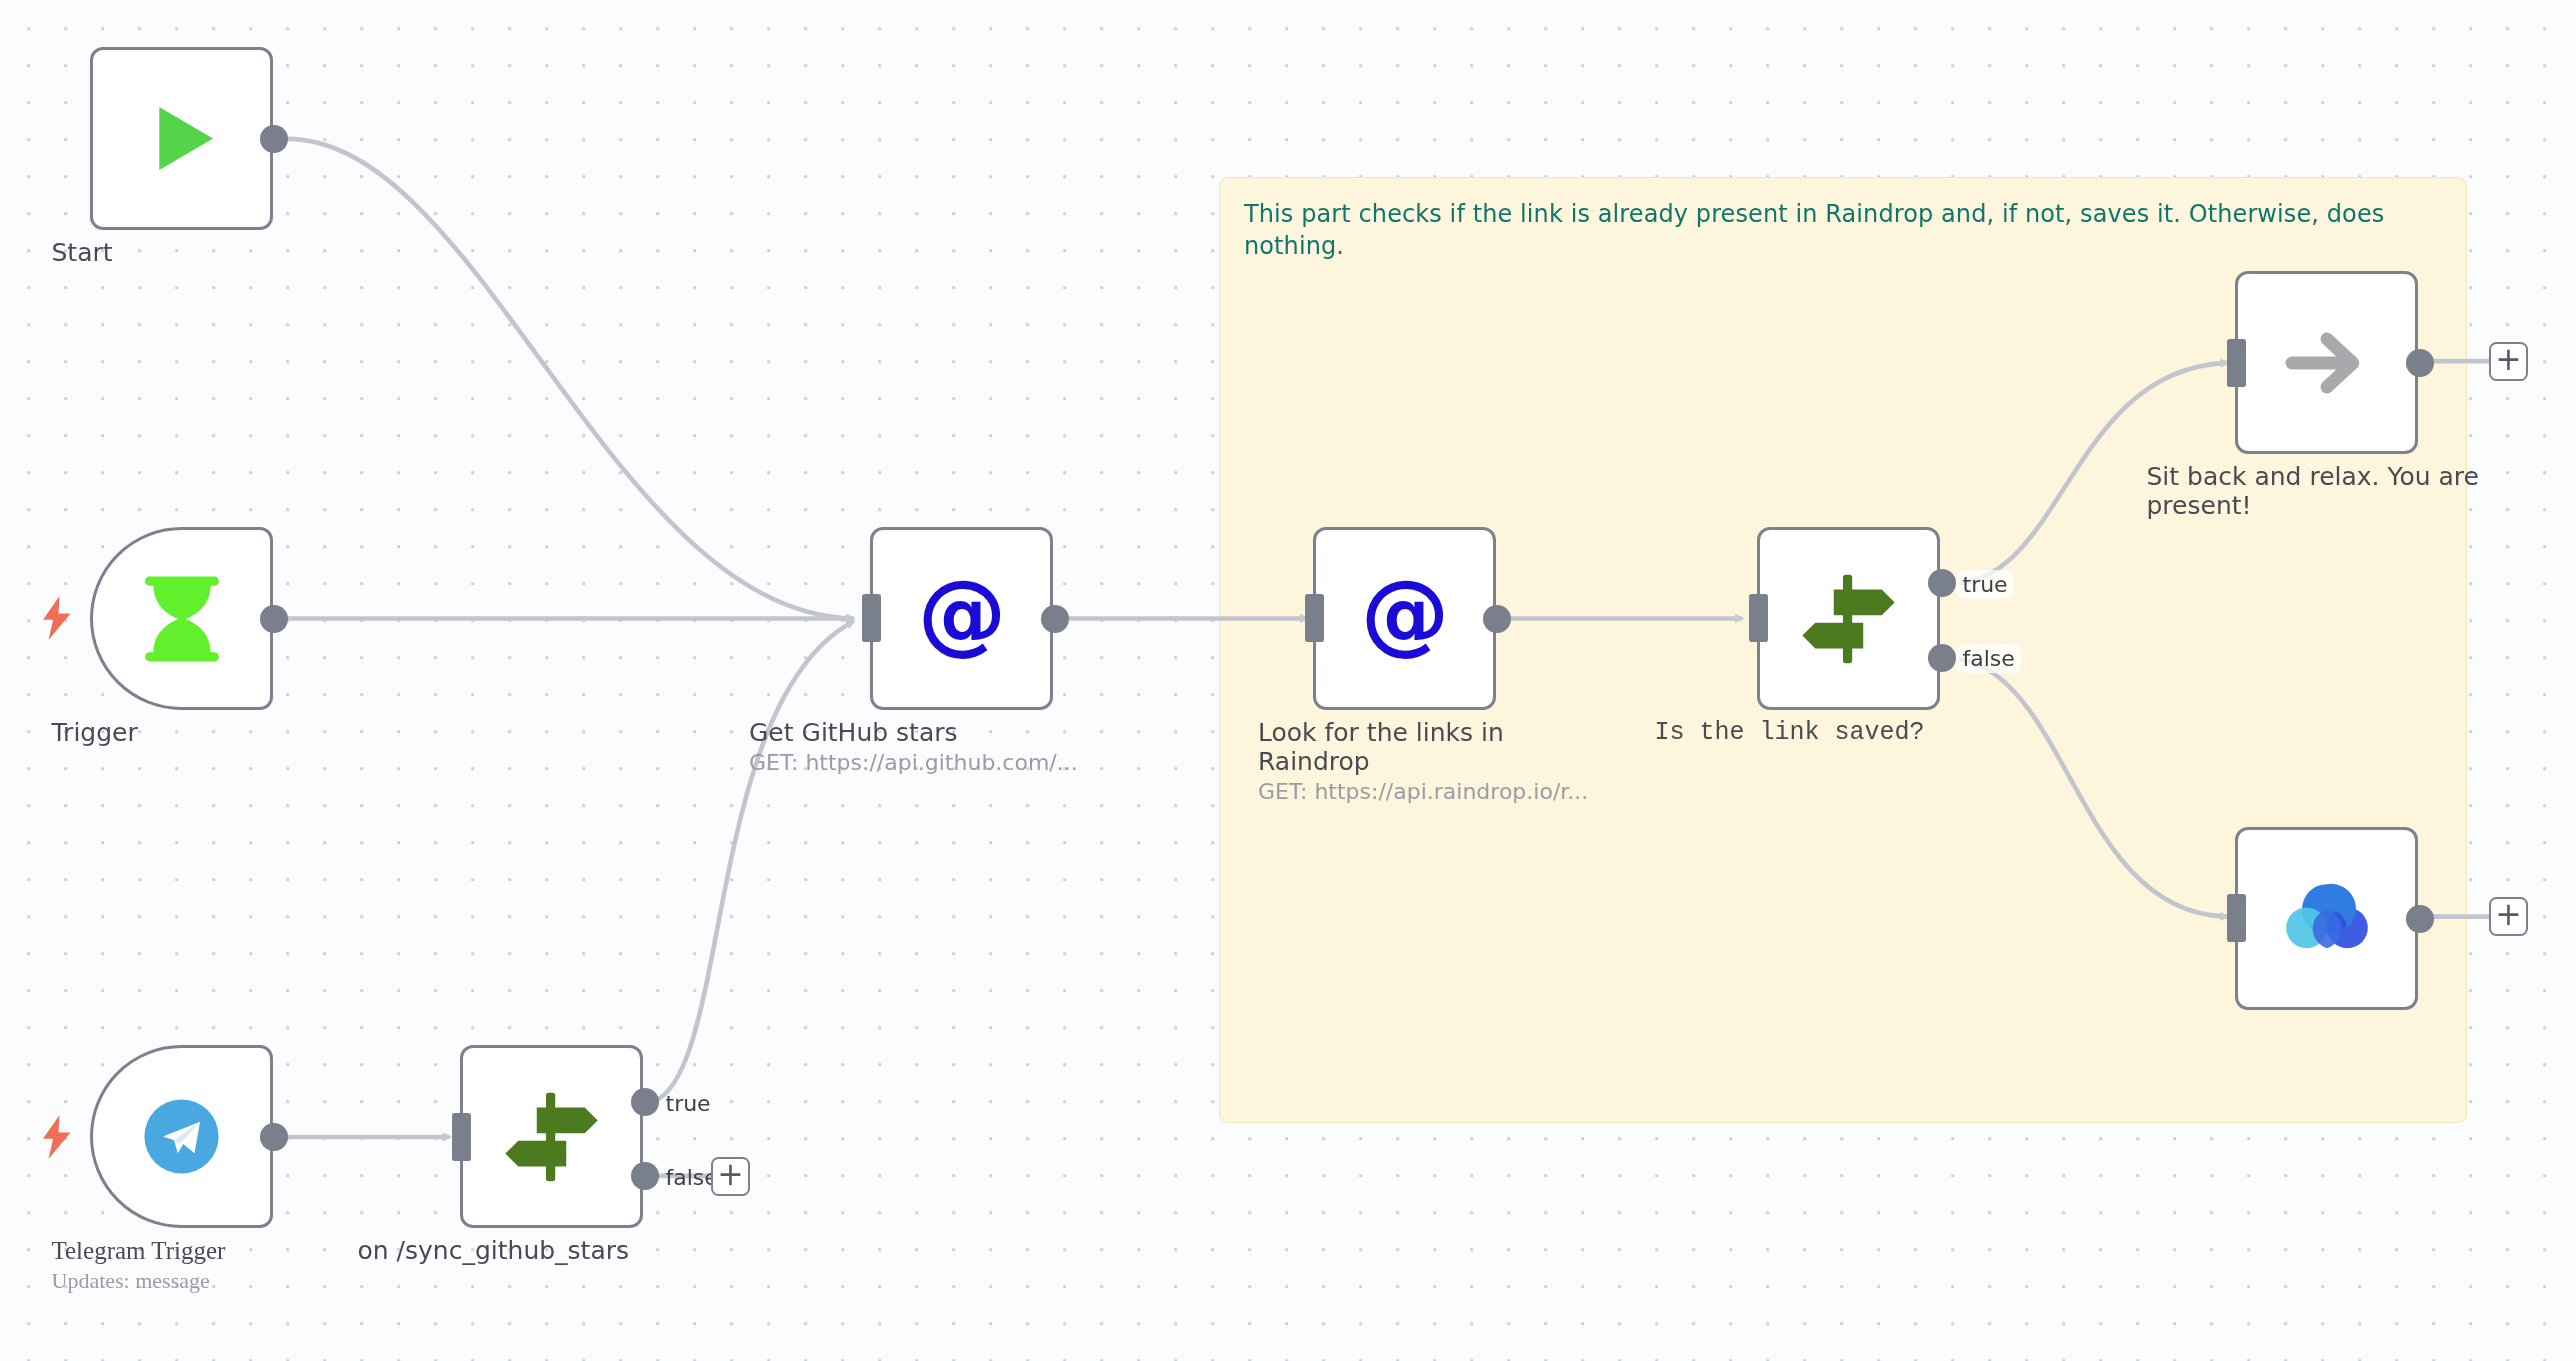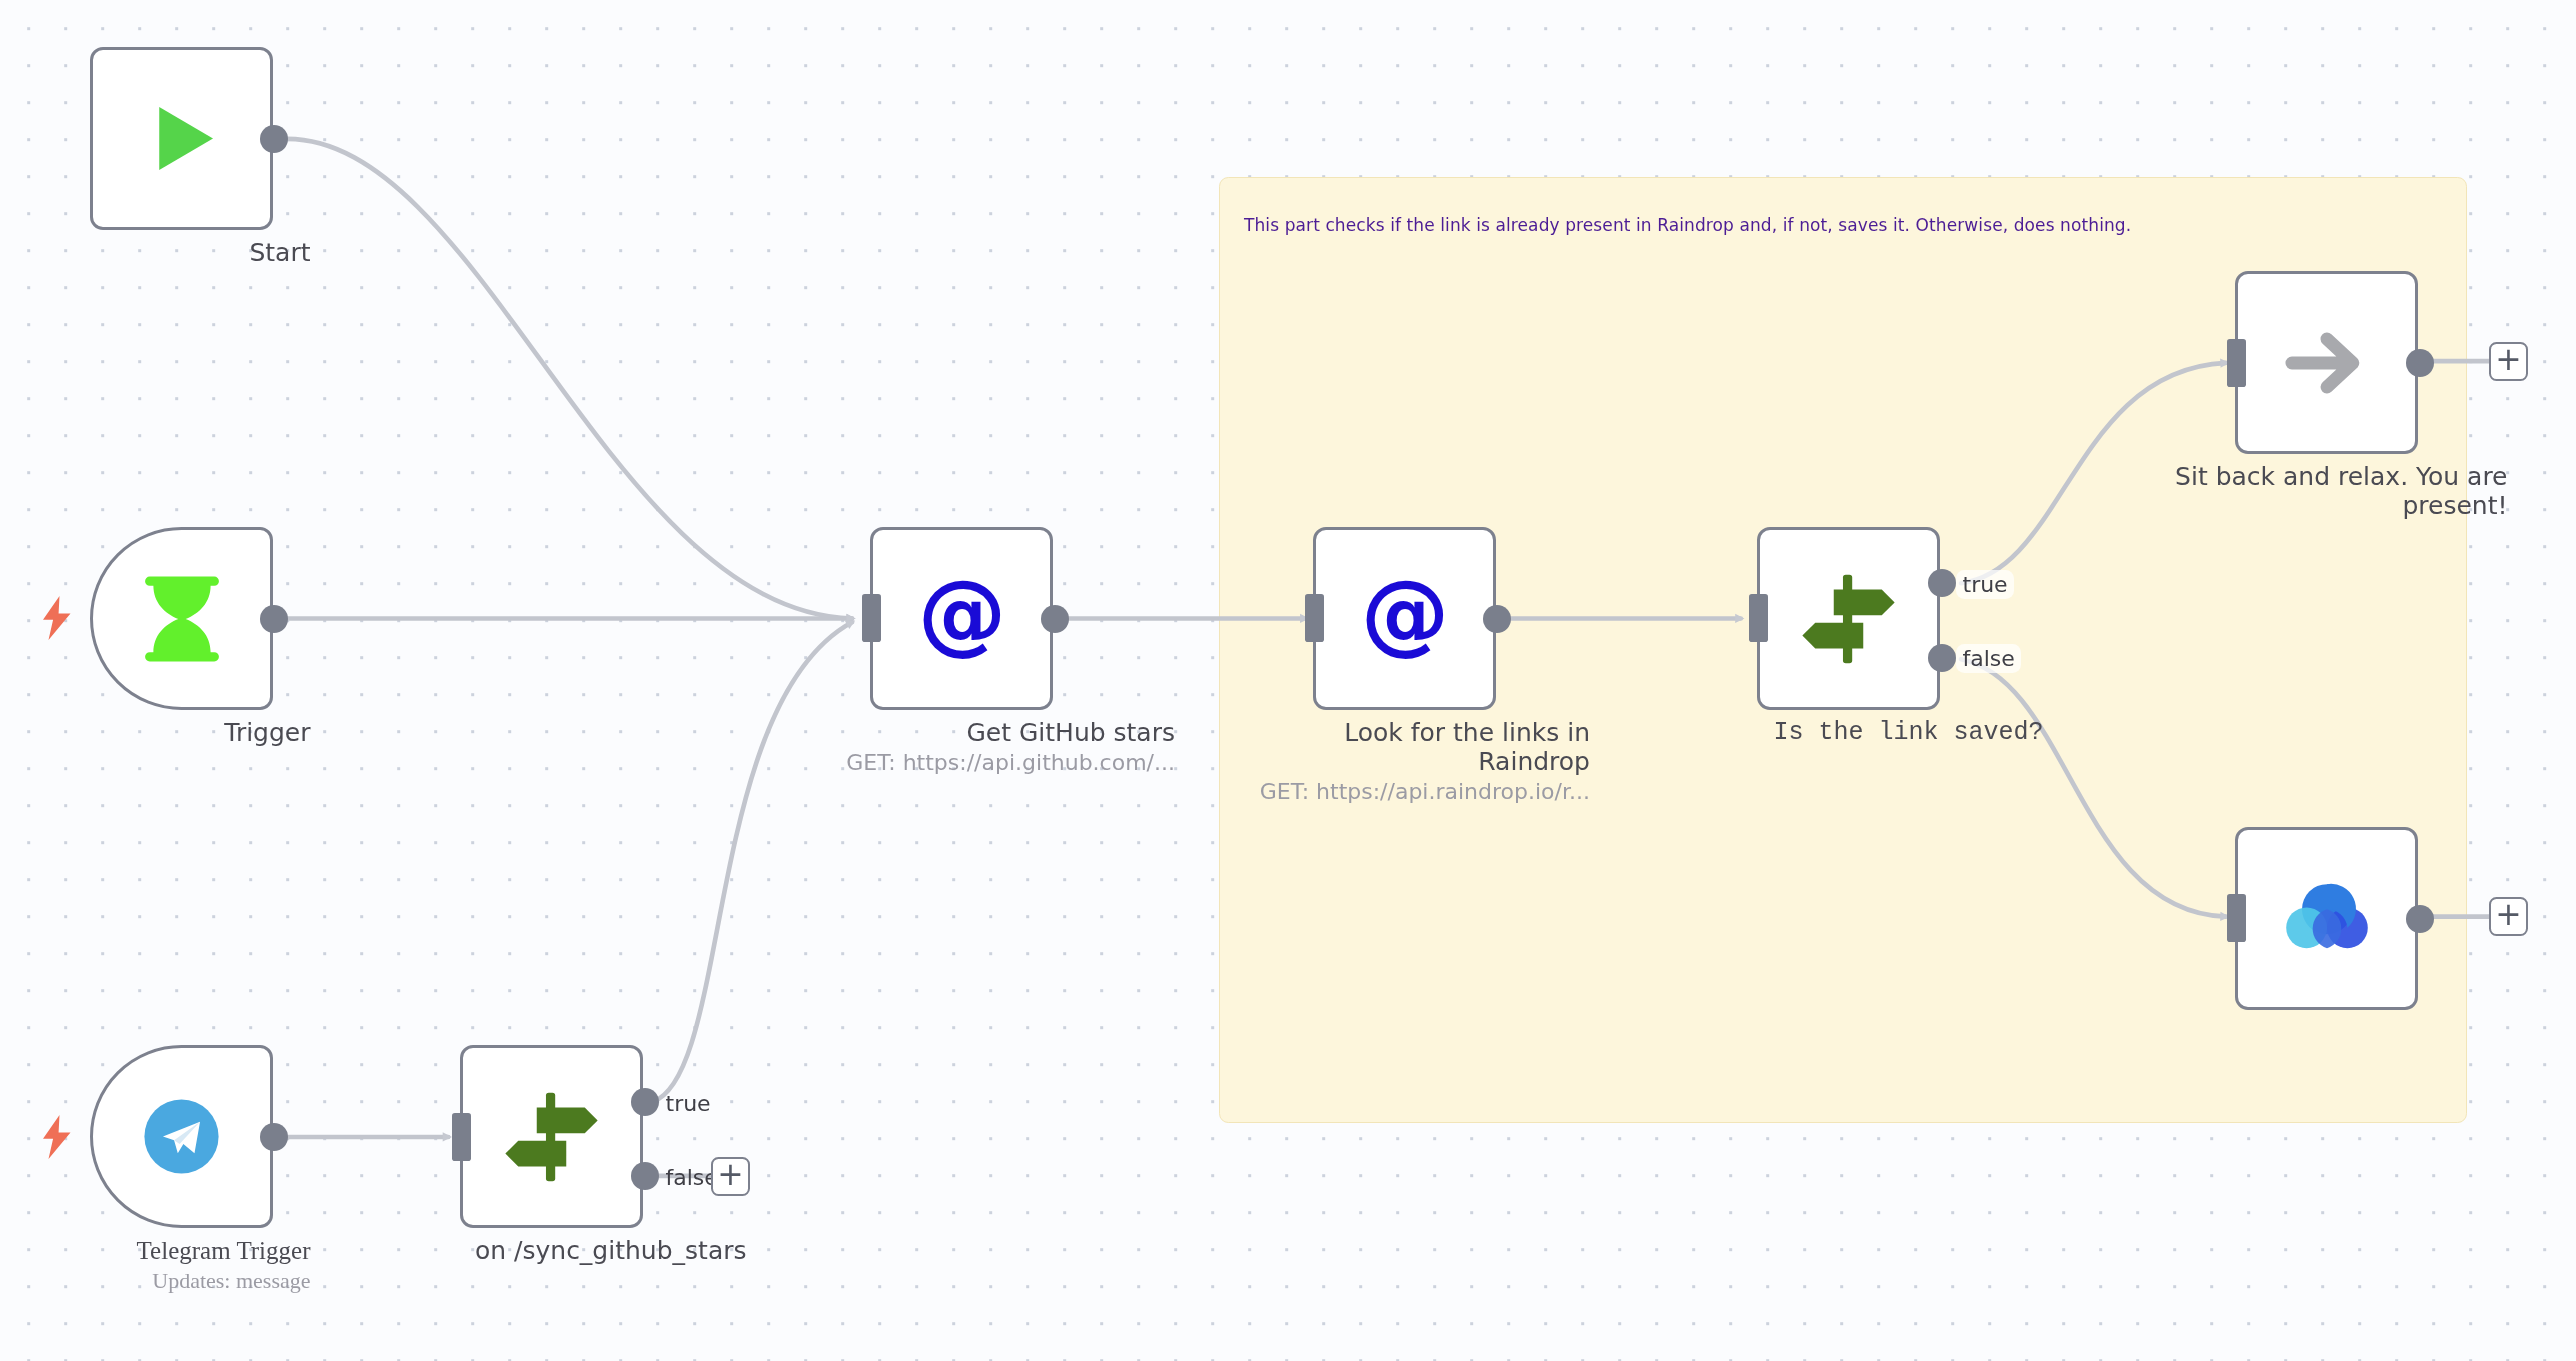--- a/index.html
+++ b/index.html
@@ -22,25 +22,24 @@
   .sticky {
     position: absolute;
     background: #fdf6dc;
     border: 0.9px solid #f2e5b8;
     border-radius: 9.3px;
     z-index: 1;
   }
   .sticky-text {
     position: absolute;
     left: 24px; top: 21px; right: 24px;
-    font-size: 17px;
+    font-size: 24px;
     line-height: 1.32;
-    color: #4c1d95;
+    color: #0f766e;
     letter-spacing: 0.1px;
-    margin-top: 15px;
   }
 
   
   #edges { position: absolute; inset: 0; z-index: 2; pointer-events: none; }
 
   
   .node {
     position: absolute;
     width: 183px; height: 183px;
     background: #ffffff;
@@ -52,21 +51,21 @@
   .node.trigger {
     border-top-left-radius: 92px;
     border-bottom-left-radius: 92px;
   }
   .node-label {
     position: absolute;
     top: 191px;
     left: 50%;
     transform: translateX(-50%);
     width: 259px;
-    text-align: right;
+    text-align: left;
     font-size: 25px;
     color: #4a4a52;
     line-height: 1.16;
     z-index: 4;
     white-space: normal;
   }
   .node-sub {
     display: block;
     font-size: 22px;
     color: #9b9ba4;

